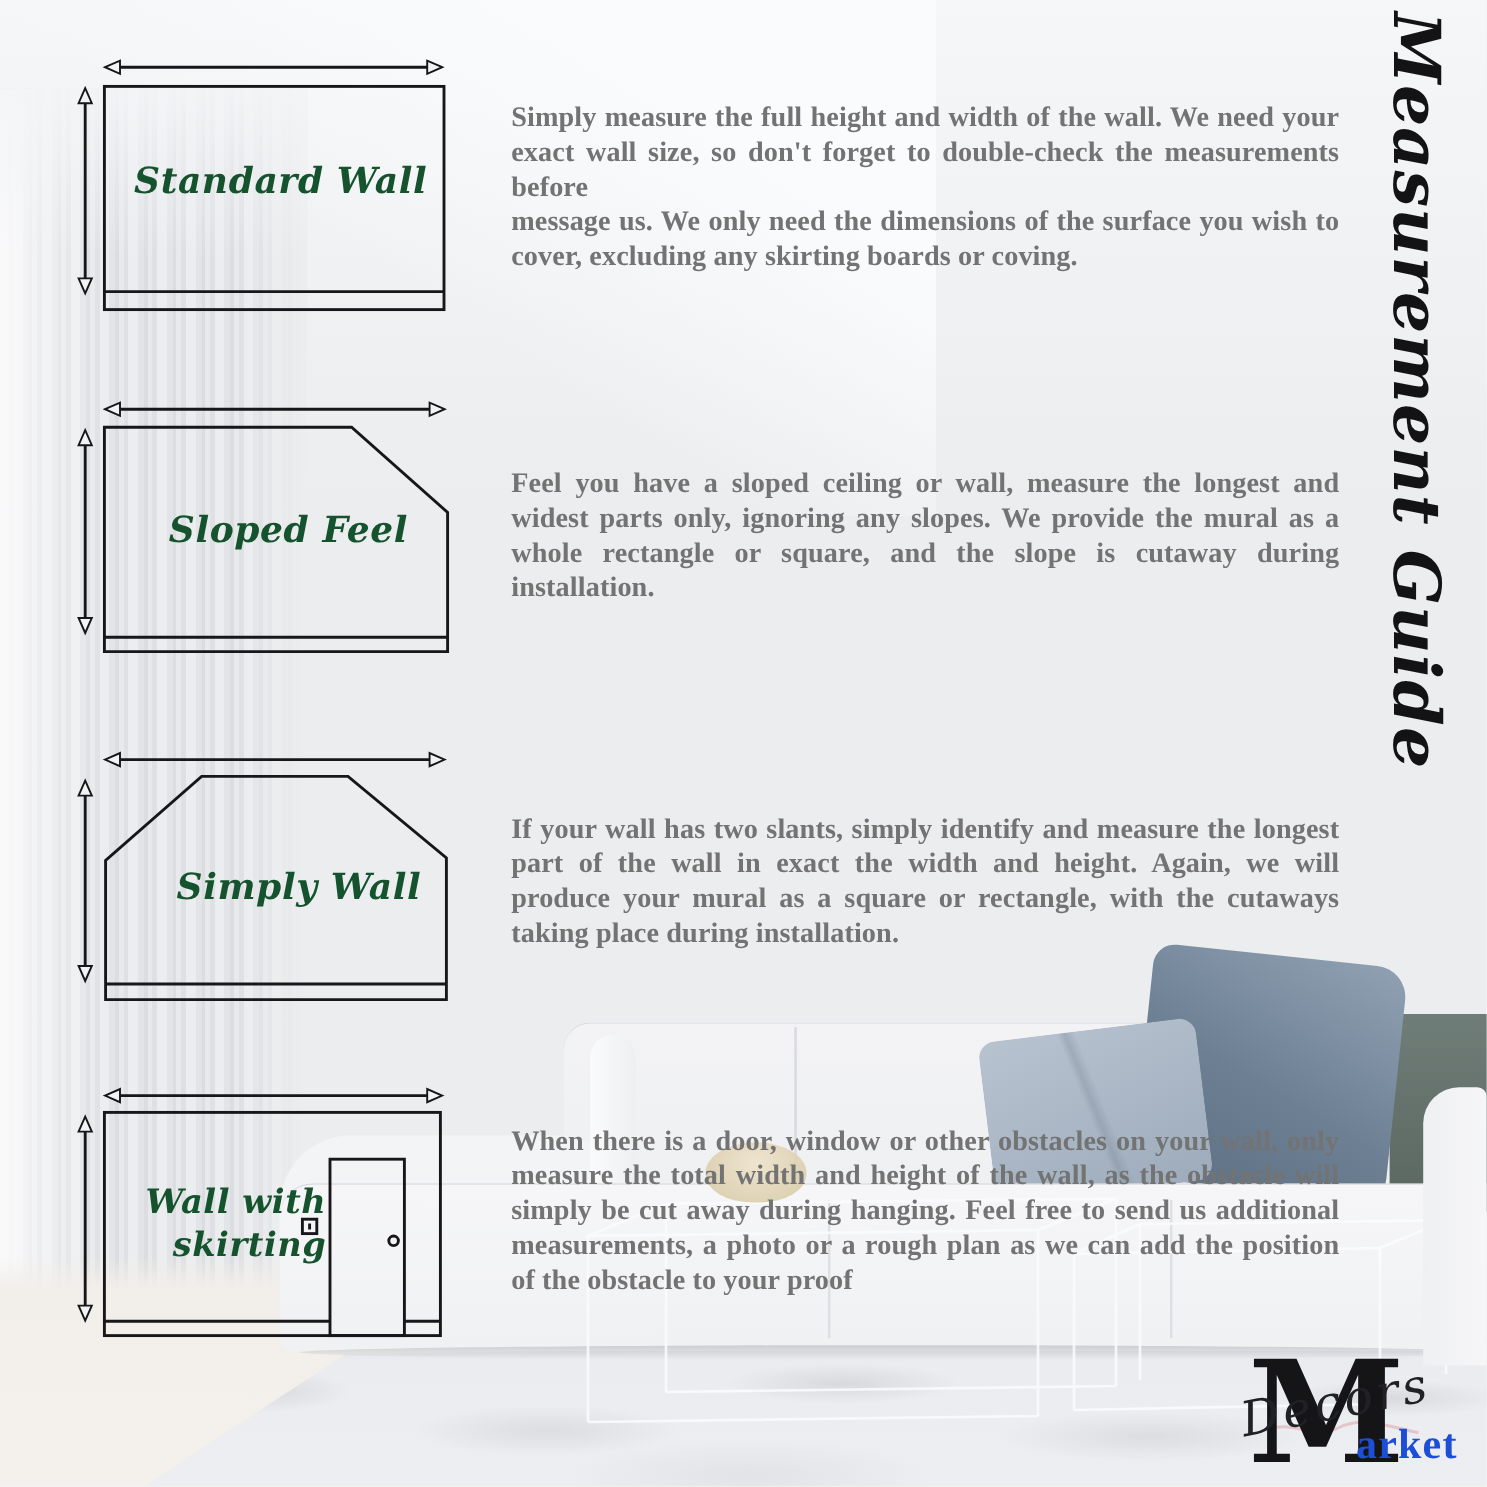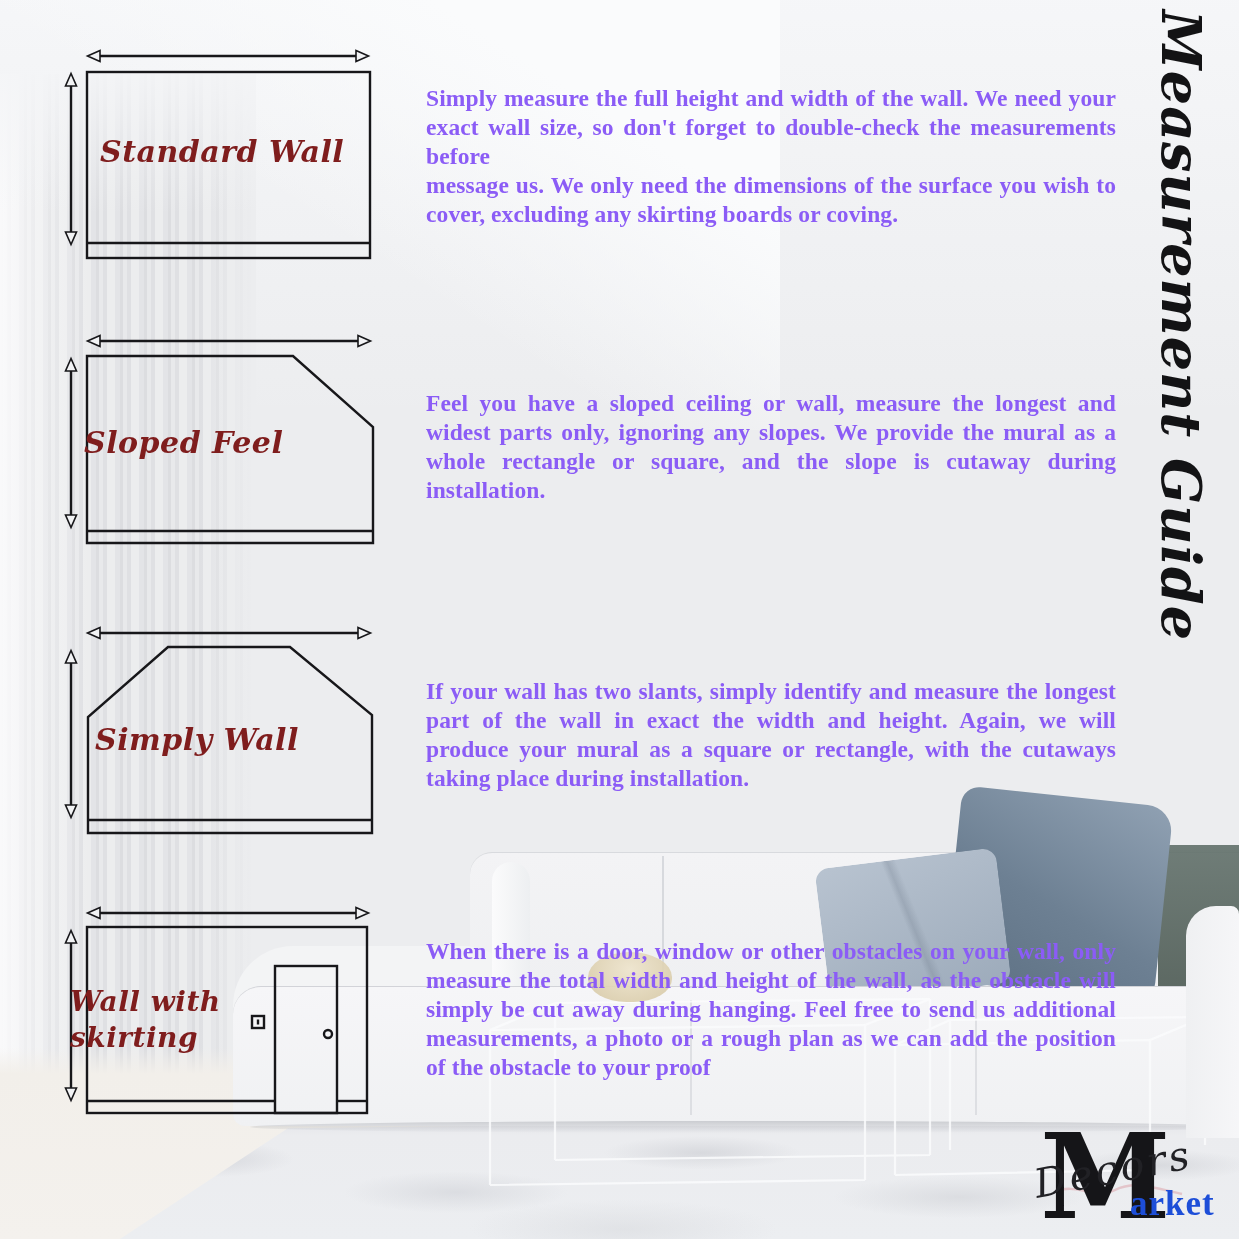--- a/index.html
+++ b/index.html
@@ -65,25 +65,25 @@
   .tables-svg { left:350px; top:985px; z-index:3; }
   .bowl { left:588px; top:952px; width:84px; height:50px; z-index:4;
     background:radial-gradient(ellipse at 50% 35%, #eee4cc 0%, #dccfae 70%, #d2c4a2 100%);
     border-radius:50% 50% 46% 46%; opacity:0.9; }
   .squiggle-svg { left:1050px; top:1178px; z-index:4; }
 
   
   .diagram { z-index:6; }
   .diagram .stroke { fill:none; stroke:#17171a; stroke-width:2.4px; }
   .diagram .head { fill:#f2f3f5; stroke:#17171a; stroke-width:1.6px; }
-  .wall-label { z-index:7; color:#7f1d1d; font-style:italic; font-weight:700;
-    font-family:"DejaVu Serif", serif; font-size:30px; text-align:left; letter-spacing:0.5px; }
+  .wall-label { z-index:7; color:#14532d; font-style:italic; font-weight:700;
+    font-family:"DejaVu Serif", serif; font-size:30px; text-align:right; letter-spacing:0.5px; }
   .wall-label.two-line { font-size:28px; line-height:36px; }
   .desc { z-index:7; left:426px; width:690px; font-size:23.5px; font-weight:700;
-    line-height:29px; color:#8b5cf6; text-align:justify; white-space:pre-line; letter-spacing:0.1px; }
+    line-height:29px; color:#737373; text-align:justify; white-space:pre-line; letter-spacing:0.1px; }
   .desc-1 { top:84px; }
   .desc-2 { top:389px; }
   .desc-3 { top:677px; }
   .desc-4 { top:937px;font-family:Liberation Serif, serif; }
   .vtitle { z-index:7; left:1213px; top:10px; width:520px; transform:rotate(90deg);
     transform-origin:0 0; font-style:italic; font-weight:700; font-family:"DejaVu Serif", serif;
     font-size:54px; color:#131315; text-align:center; letter-spacing:1px; white-space:nowrap; }
   .logo { z-index:8; }
   .logo-m { left:1040px; top:1118px; font-family:"DejaVu Serif", serif; font-weight:700;
     font-size:118px; line-height:1; color:#151518; }

